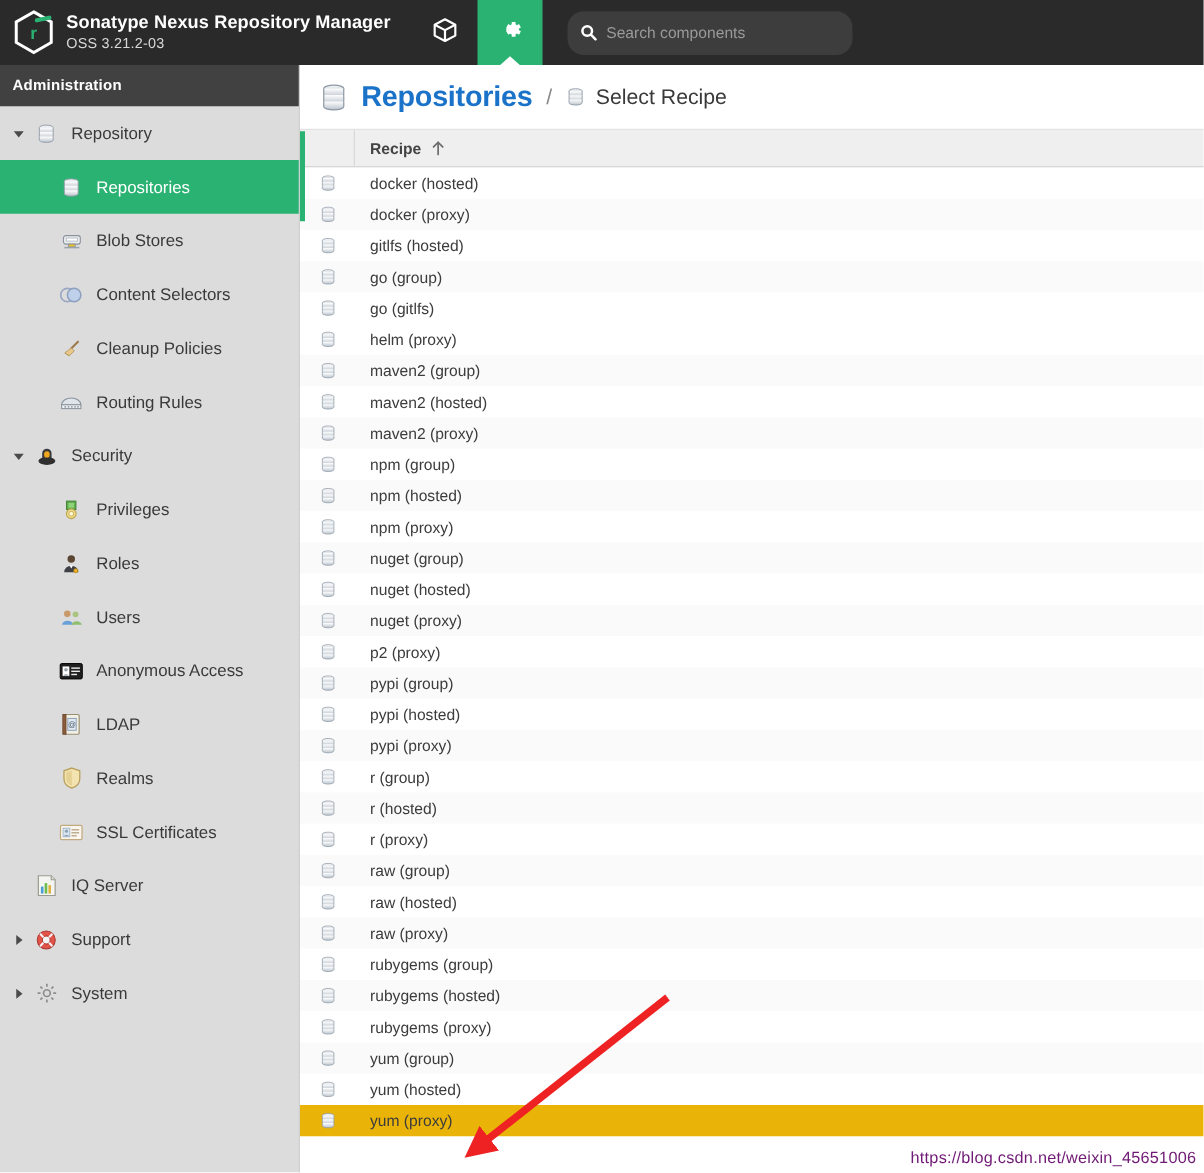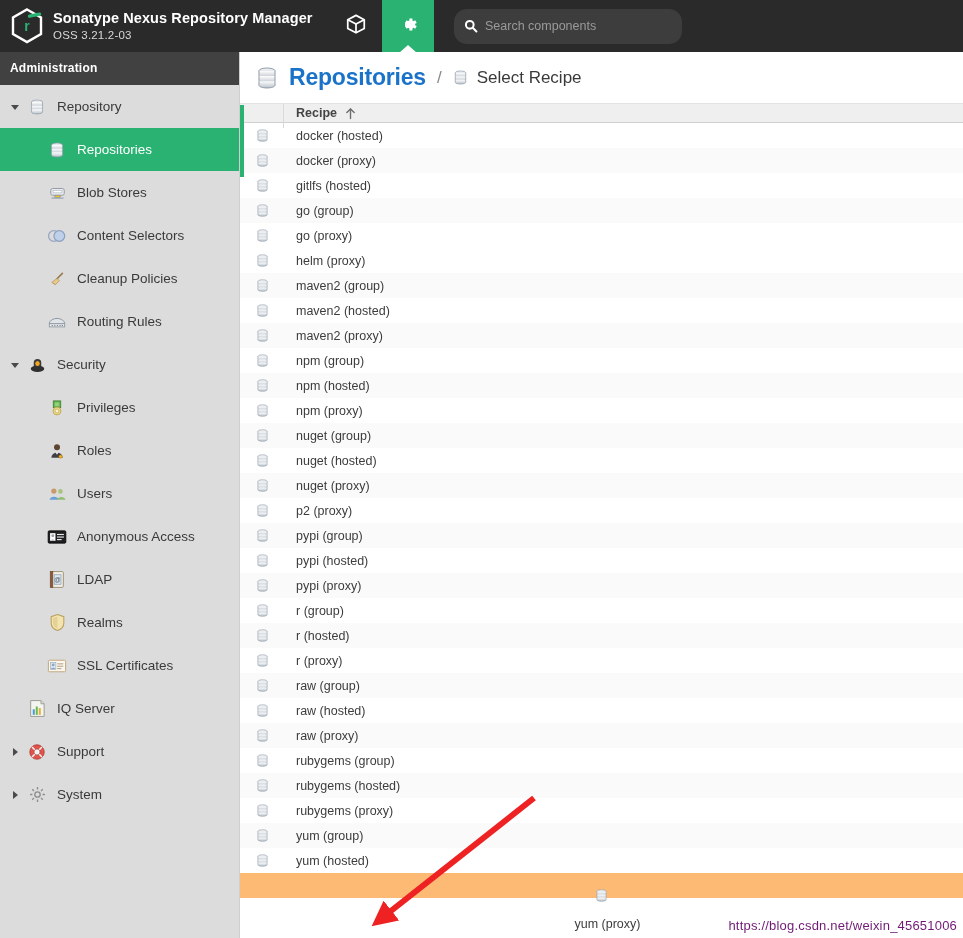--- a/index.html
+++ b/index.html
@@ -197,21 +197,21 @@
     left: 0; top: 53px;
     width: 4px; height: 72px;
     background: #2ab273;
     z-index: 3;
   }
 
   
   .grid { flex: 1 1 auto; overflow: hidden; }
   .grid-head {
     display: flex;
-    height: 19px;
+    height: 30px;
     background: #efefef;
     border-bottom: 1px solid #d0d0d0;
     align-items: center;
   }
   .col-icon {
     width: 44px; flex: 0 0 44px;
     height: 29px;
     border-right: 1px solid #d9d9d9;
   }
   .col-recipe {
@@ -228,21 +228,21 @@
   .grid-body { }
   .row {
     display: flex; align-items: center;
     height: 25px;
     font-size: 12.5px;
     color: #3c3c3c;
     cursor: pointer;
     background: #fff;
   }
   .row.odd { background: #fafafa; }
-  .row.hovered { background: #fdba74; flex-direction: column; }
+  .row.hovered { background: #eab308; }
   .row-icon {
     width: 44px; flex: 0 0 44px;
     display: flex; align-items: center; justify-content: center;
   }
   .row-label { padding-left: 12px; }
 
   
   .anno-arrow {
     position: absolute;
     left: 0; top: 0;
@@ -685,21 +685,21 @@
                       <stop offset="0%" stop-color="#ffffff"></stop>
                       <stop offset="100%" stop-color="#b9c2cc"></stop>
                     </linearGradient>
                   </defs>
                   <ellipse cx="12" cy="5.4" rx="7.4" ry="2.6" fill="url(#rw4)" stroke="#919ca8" stroke-width="1"></ellipse>
                   <path d="M4.6 5.4v4.2c0 1.45 3.3 2.6 7.4 2.6s7.4-1.15 7.4-2.6V5.4" fill="url(#rw4)" stroke="#919ca8" stroke-width="1"></path>
                   <path d="M4.6 10.2v4.2c0 1.45 3.3 2.6 7.4 2.6s7.4-1.15 7.4-2.6v-4.2" fill="url(#rw4)" stroke="#919ca8" stroke-width="1"></path>
                   <path d="M4.6 15v3.6c0 1.45 3.3 2.6 7.4 2.6s7.4-1.15 7.4-2.6V15" fill="url(#rw4)" stroke="#919ca8" stroke-width="1"></path>
                 </svg>
               </div>
-              <div class="row-label">go (proxy)</div>
+              <div class="row-label">go (gitlfs)</div>
             </div>
             <div class="row">
               <div class="row-icon">
                 <svg width="15" height="15" viewBox="0 0 24 24">
                   <defs>
                     <linearGradient id="rw6" x1="0" y1="0" x2="0" y2="1">
                       <stop offset="0%" stop-color="#ffffff"></stop>
                       <stop offset="100%" stop-color="#b9c2cc"></stop>
                     </linearGradient>
                   </defs>

